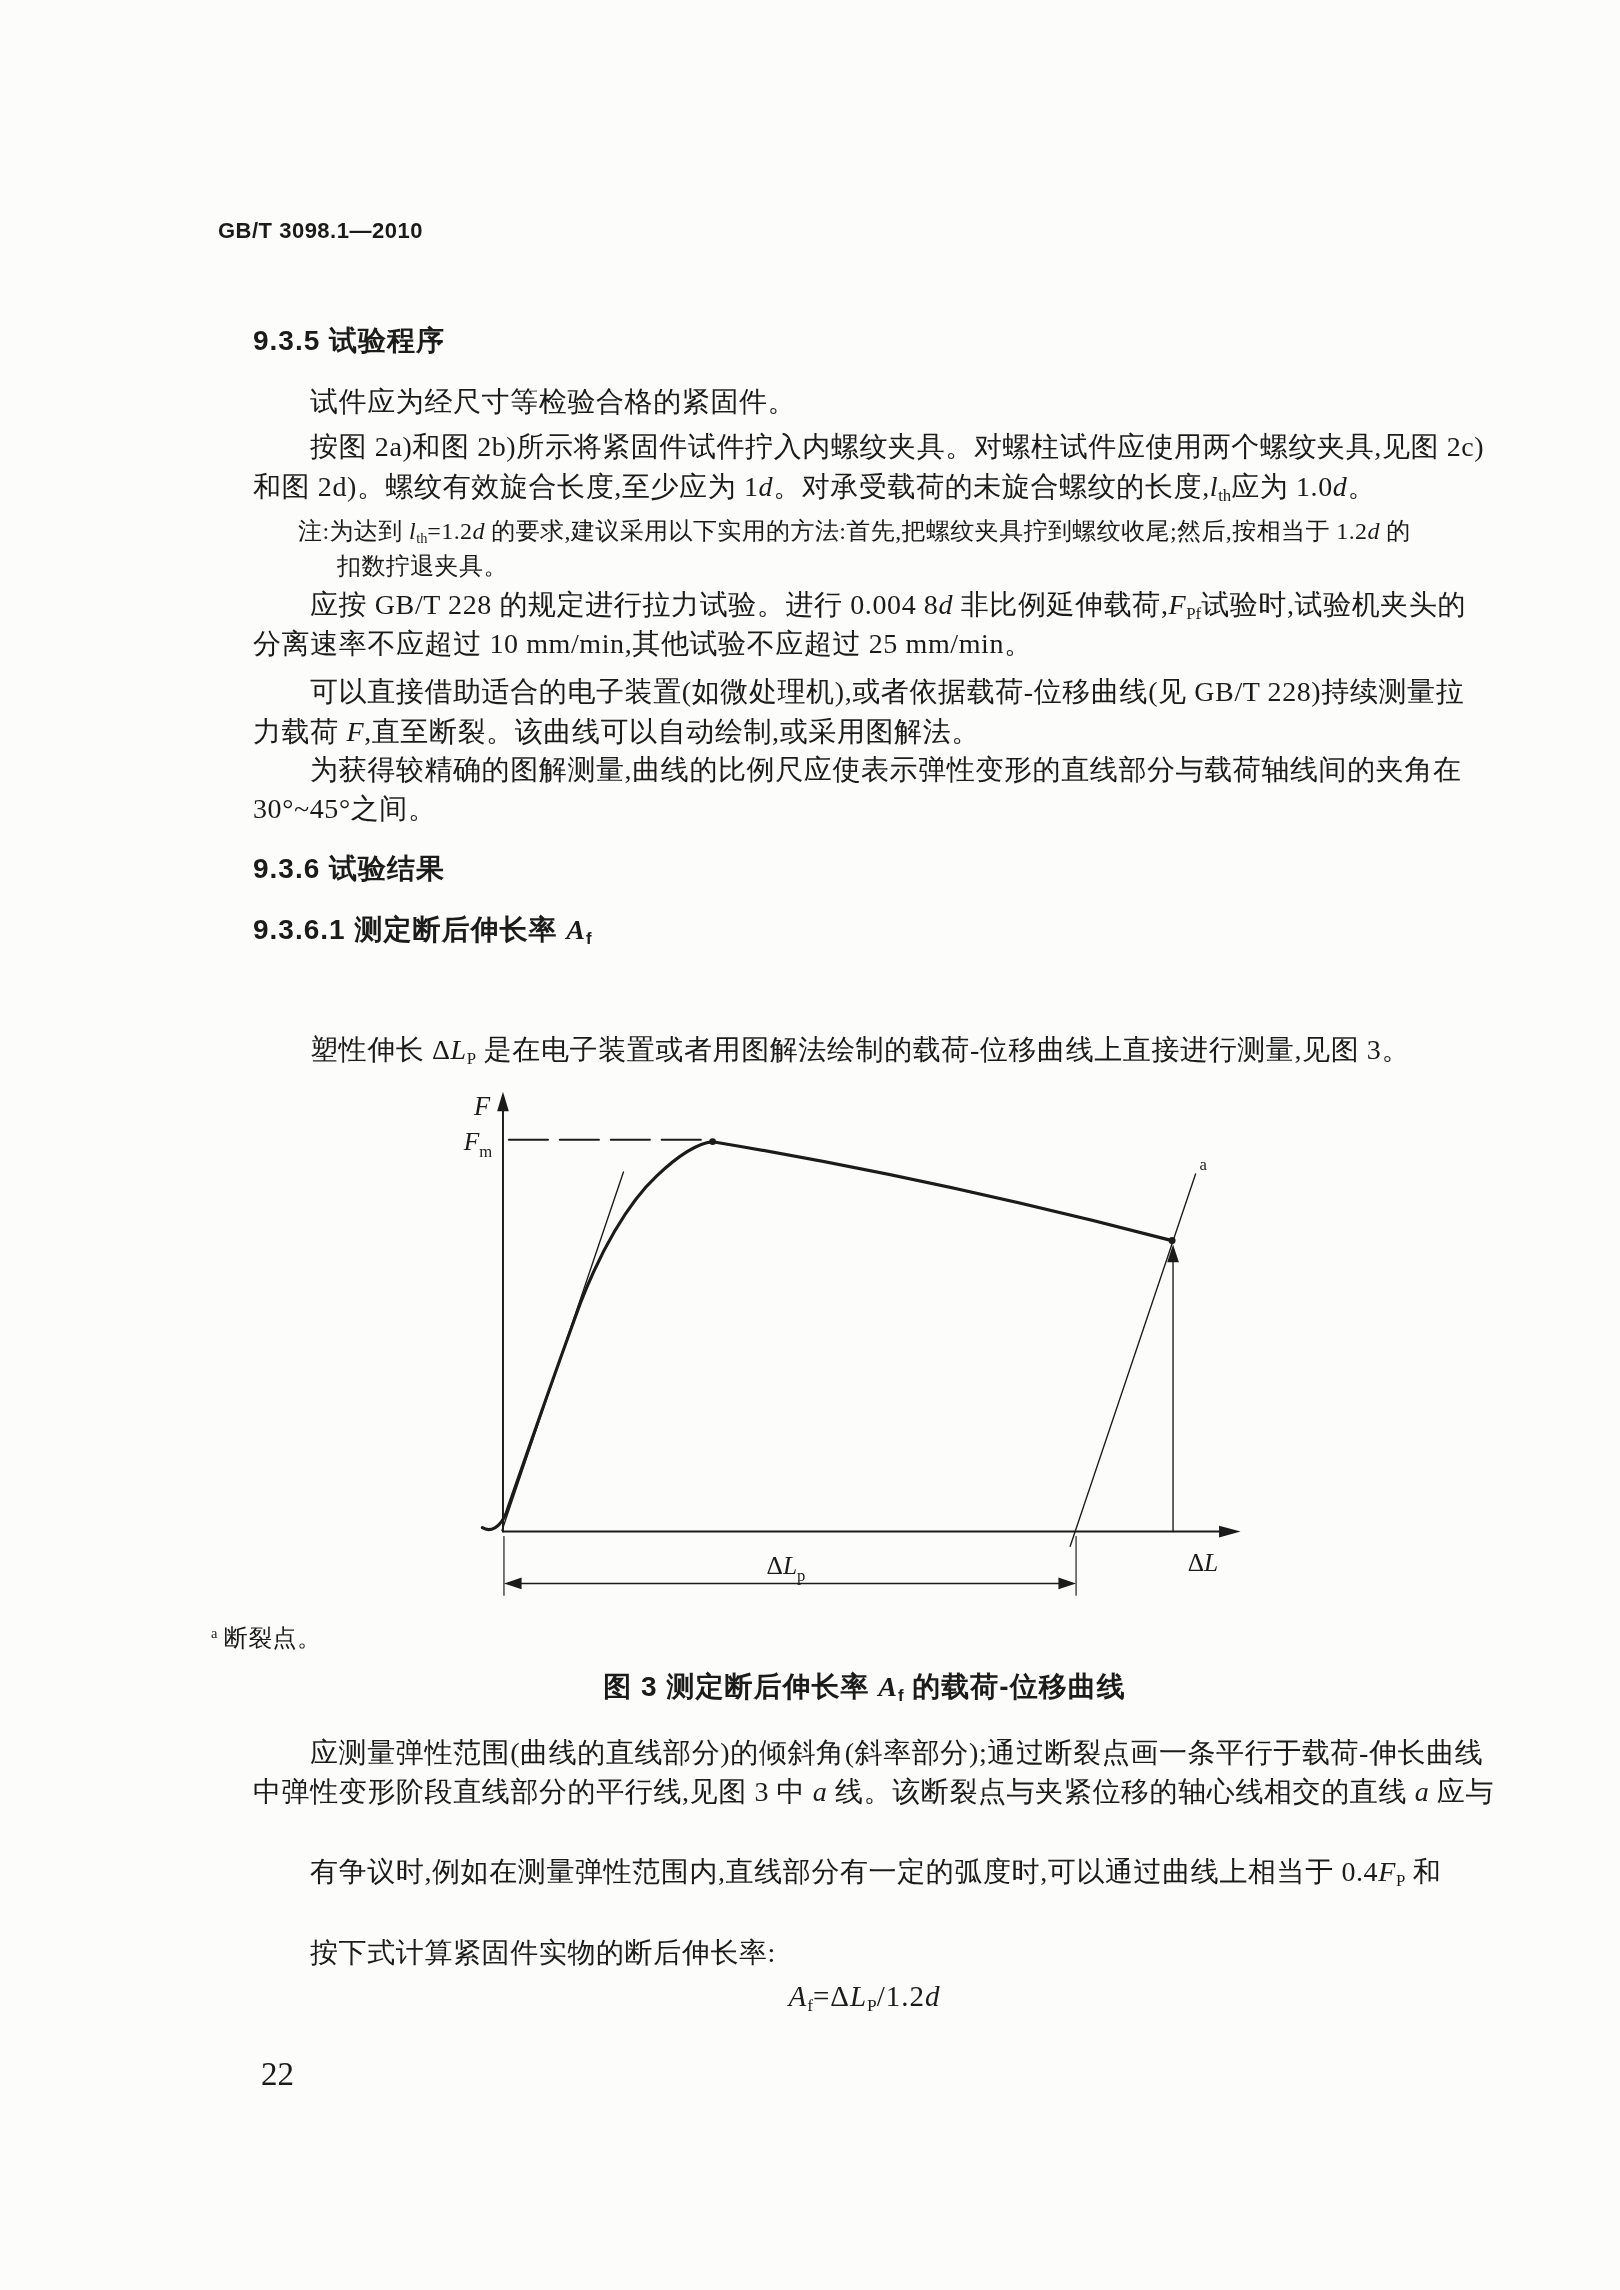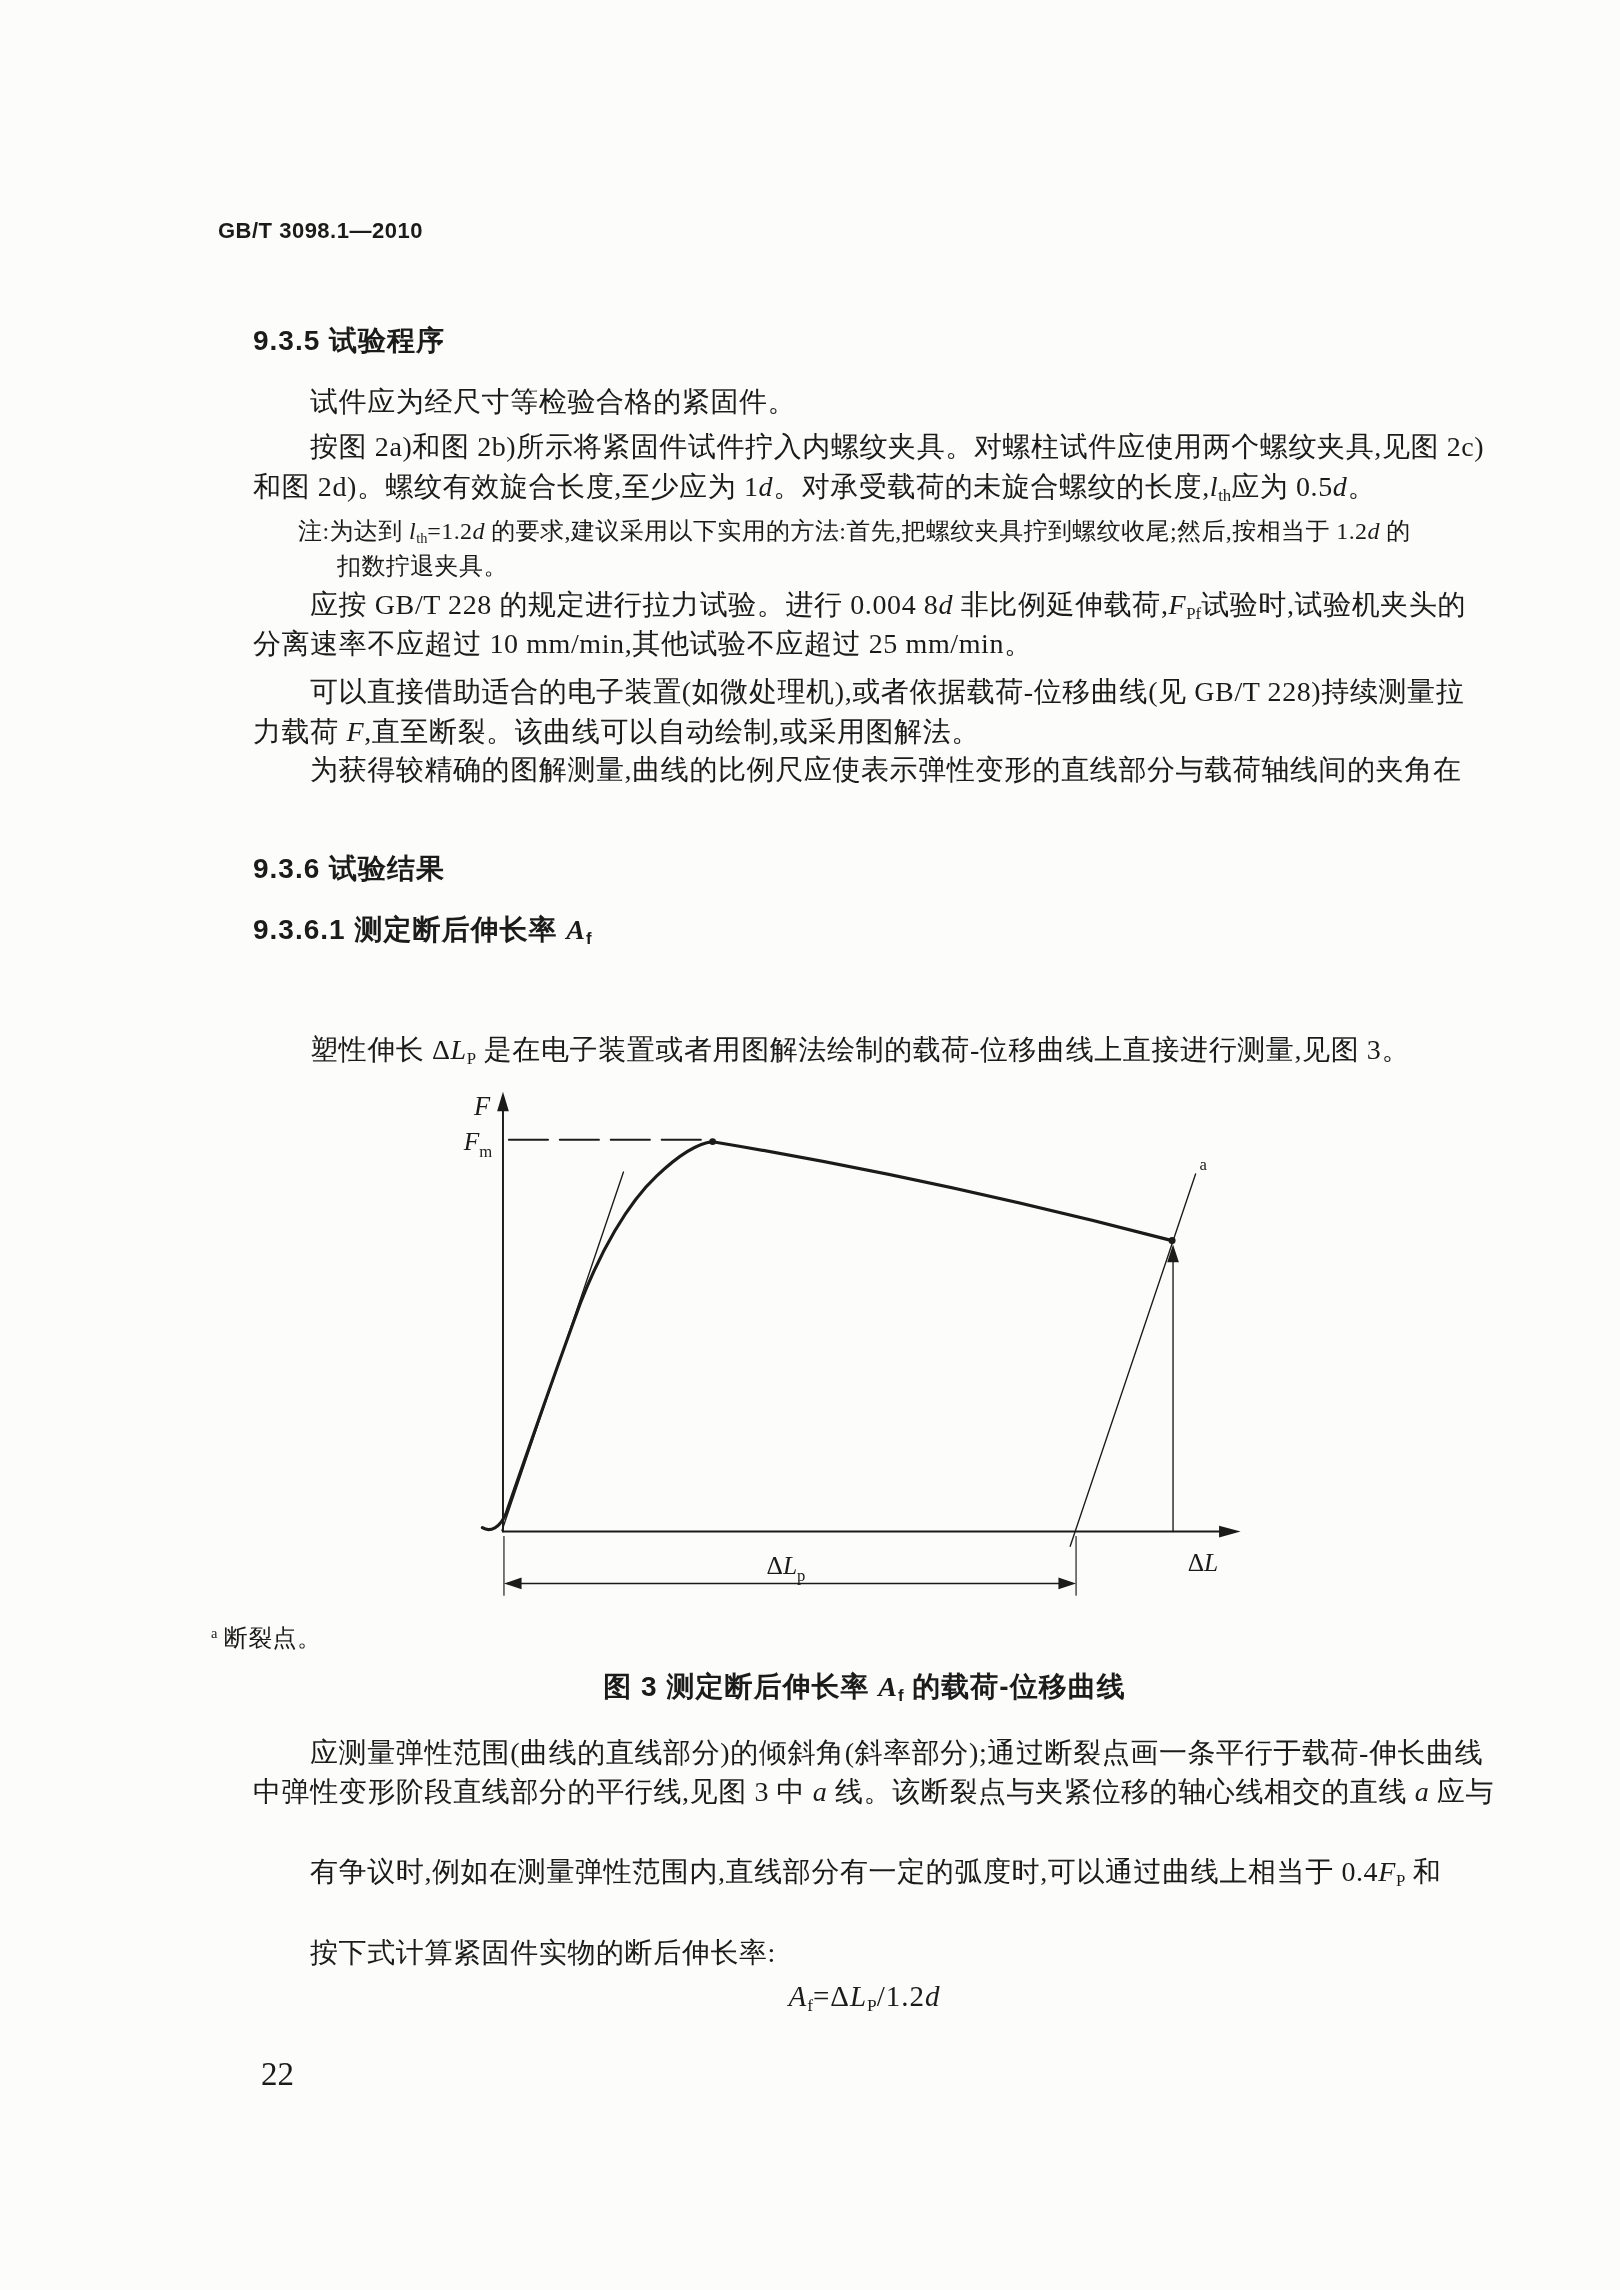--- a/index.html
+++ b/index.html
@@ -38,32 +38,33 @@
 <body>
 
 <div id="page">
 
   <div id="hdr">GB/T 3098.1—2010</div>
 
   <div class="line hd" style="top:323px">9.3.5  试验程序</div>
 
   <div class="line ind" style="top:384px">试件应为经尺寸等检验合格的紧固件。</div>
   <div class="line ind" style="top:429px">按图 2a)和图 2b)所示将紧固件试件拧入内螺纹夹具。对螺柱试件应使用两个螺纹夹具,见图 2c)</div>
-  <div class="line" style="top:469px"><span>和图 2d)。螺纹有效旋合长度,至少应为 1</span><span class="v">d</span><span>。对承受载荷的未旋合螺纹的长度,</span><span class="v">l</span><span class="sb">th</span><span>应为 0.5</span><span class="v">d</span><span>。</span></div>
+  <div class="line" style="top:469px"><span>和图 2d)。螺纹有效旋合长度,至少应为 1</span><span class="v">d</span><span>。对承受载荷的未旋合螺纹的长度,</span><span class="v">l</span><span class="sb">th</span><span>应为 1.0</span><span class="v">d</span><span>。</span></div>
 
   <div class="line note" style="top:513px;padding-left:45px"><span>注:为达到 </span><span class="v">l</span><span class="sb">th</span><span>=1.2</span><span class="v">d</span><span> 的要求,建议采用以下实用的方法:首先,把螺纹夹具拧到螺纹收尾;然后,按相当于 1.2</span><span class="v">d</span><span> 的</span></div>
   <div class="line note" style="top:548px;padding-left:84px">扣数拧退夹具。</div>
 
   <div class="line ind" style="top:587px"><span>应按 GB/T 228 的规定进行拉力试验。进行 0.004 8</span><span class="v">d</span><span> 非比例延伸载荷,</span><span class="v">F</span><span class="sb">Pf</span><span>试验时,试验机夹头的</span></div>
   <div class="line" style="top:626px">分离速率不应超过 10 mm/min,其他试验不应超过 25 mm/min。</div>
 
   <div class="line ind" style="top:674px">可以直接借助适合的电子装置(如微处理机),或者依据载荷-位移曲线(见 GB/T 228)持续测量拉</div>
   <div class="line" style="top:714px"><span>力载荷 </span><span class="v">F</span><span>,直至断裂。该曲线可以自动绘制,或采用图解法。</span></div>
 
   <div class="line ind" style="top:752px">为获得较精确的图解测量,曲线的比例尺应使表示弹性变形的直线部分与载荷轴线间的夹角在</div>
+  <div class="line" style="top:791px">30°~45°之间。</div>
 
   <div class="line hd" style="top:851px">9.3.6  试验结果</div>
   <div class="line hd" style="top:912px"><span>9.3.6.1  测定断后伸长率 </span><span class="v">A</span><span class="sb">f</span></div>
 
   <div class="line ind" style="top:1032px"><span>塑性伸长 Δ</span><span class="v">L</span><span class="sb">P</span><span> 是在电子装置或者用图解法绘制的载荷-位移曲线上直接进行测量,见图 3。</span></div>
 
   <svg id="fig" width="863" height="529" viewBox="0 0 880 540">
     <g stroke="#1b1b1b" fill="none" stroke-linecap="round">
 
       <line x1="73" y1="463" x2="73" y2="30" stroke-width="2"></line>

